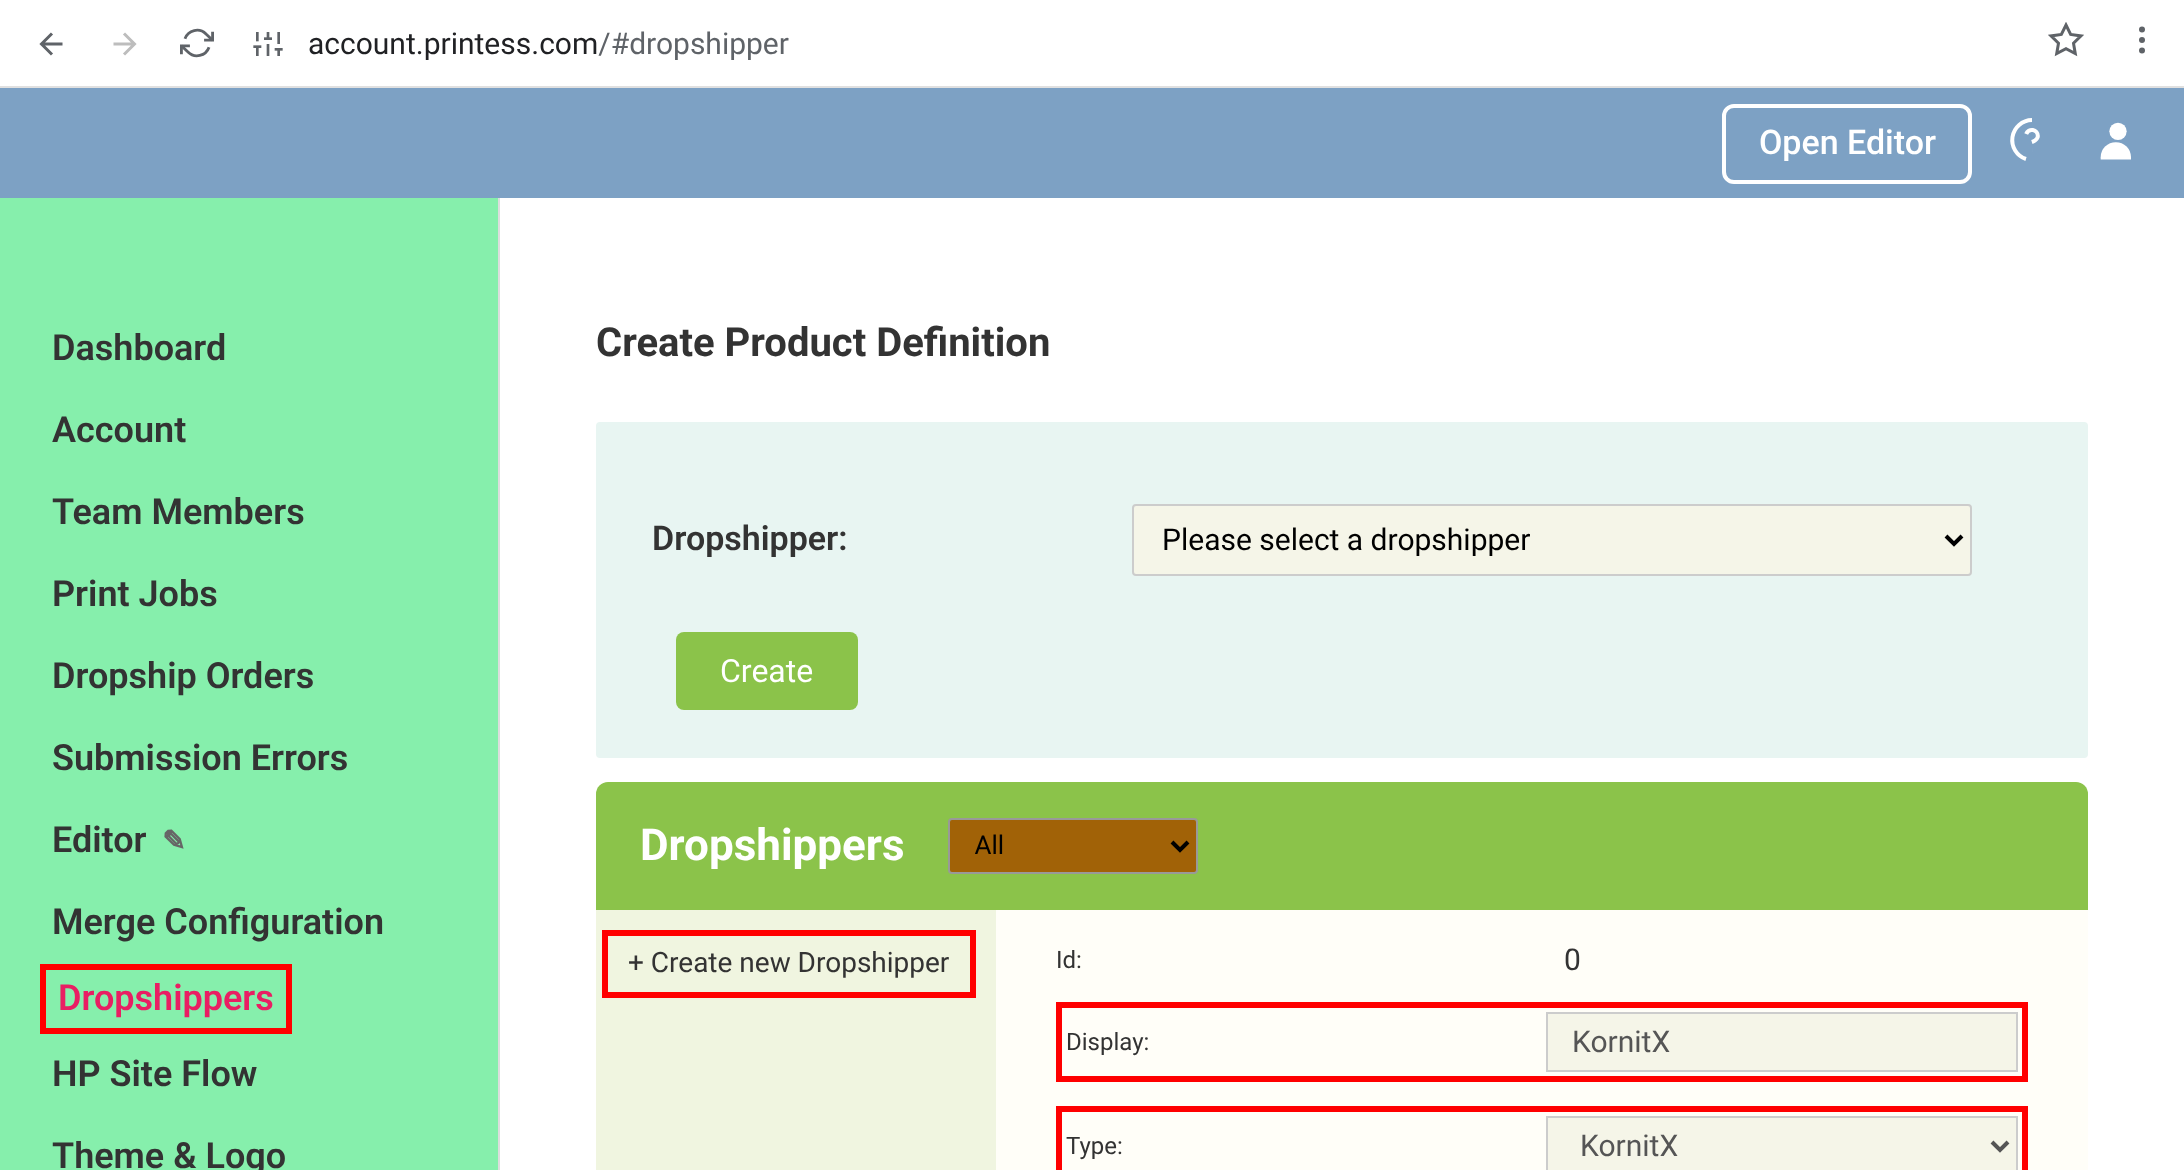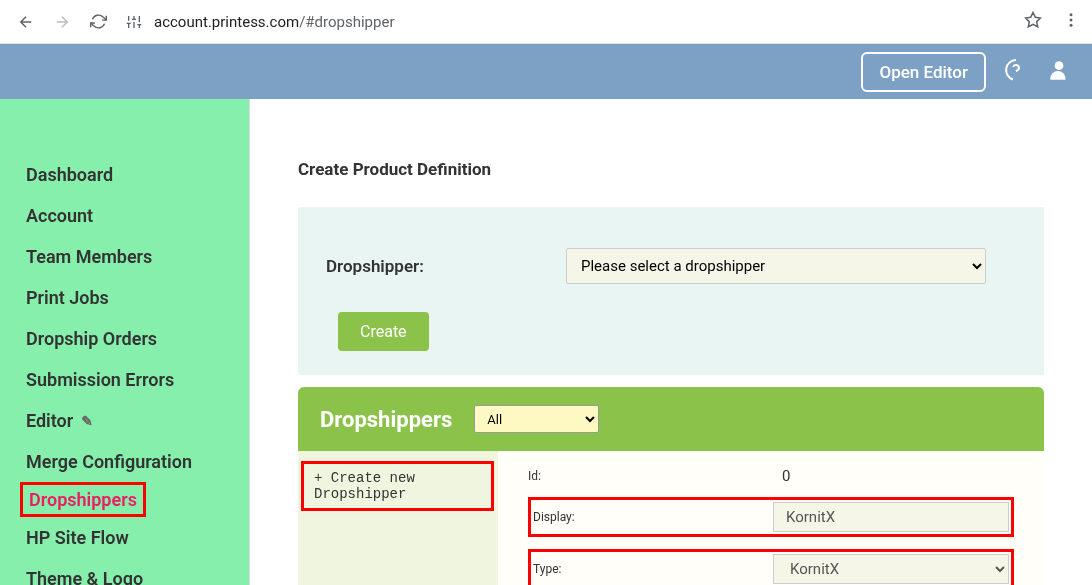--- a/index.html
+++ b/index.html
@@ -118,21 +118,21 @@
     .editor-tool {
       font-size: 14px;
       color: #666;
     }
     .main-content {
       flex: 1;
       padding: 60px 48px 0 48px;
       overflow: hidden;
     }
     .page-title {
-      font-size: 17px;
+      font-size: 20px;
       font-weight: 700;
       color: #333;
       margin-bottom: 28px;
     }
     .create-panel {
       background: #e8f5f2;
       border-radius: 2px;
       padding: 41px 28px 24px 28px;
       margin-bottom: 12px;
     }
@@ -180,21 +180,21 @@
       align-items: center;
       gap: 22px;
     }
     .dropshippers-title {
       font-size: 22px;
       font-weight: 700;
     }
     .filter-select {
       height: 28px;
       border: 1px solid #999;
-      background: #fef9c3;
+      background: #a16207;
       padding: 0 8px;
       font-size: 13px;
       border-radius: 2px;
       min-width: 125px;
     }
     .dropshippers-body {
       display: flex;
       background: #f0f5e0;
     }
     .dropshippers-left {
@@ -203,21 +203,20 @@
     }
     .create-new-btn {
       border: 3px solid #f00;
       background: #f0f5e0;
       padding: 6px 10px;
       font-size: 14px;
       color: #333;
       cursor: pointer;
       display: inline-block;
       margin-left: -1px;
-      font-family: Liberation Mono, monospace;
     }
     .dropshippers-right {
       flex: 1;
       background: #fffef8;
       padding: 16px 30px;
     }
     .detail-row {
       display: flex;
       align-items: center;
       margin-bottom: 12px;

